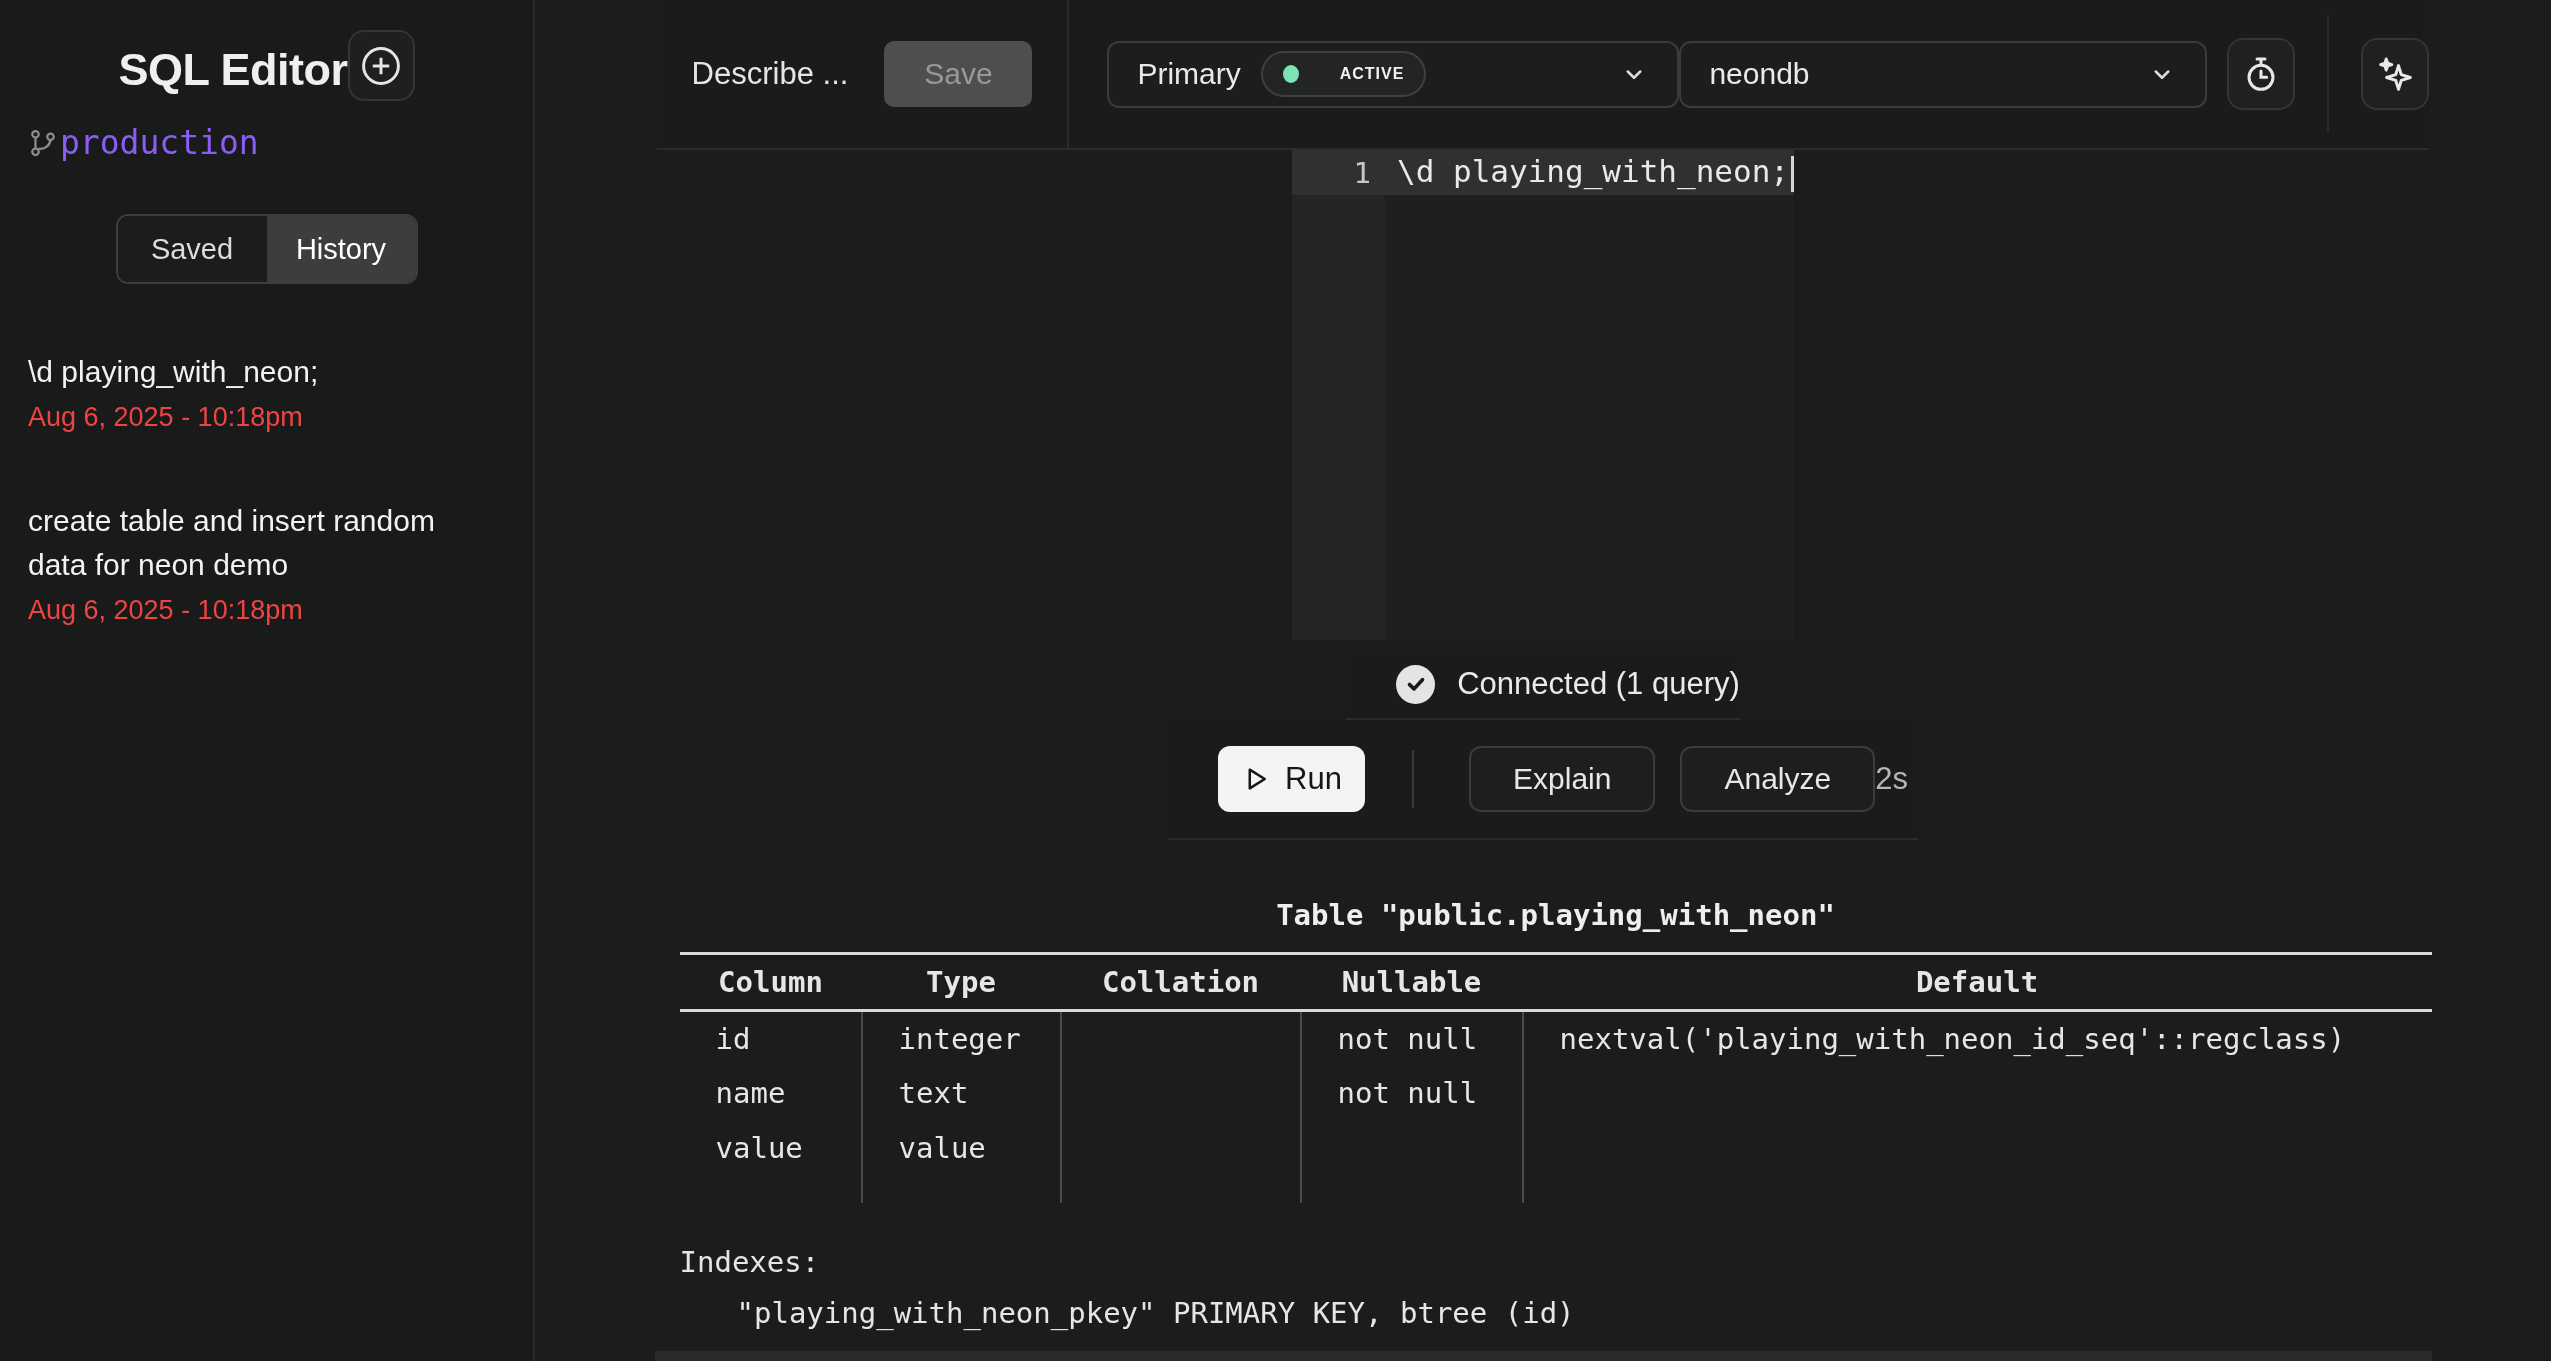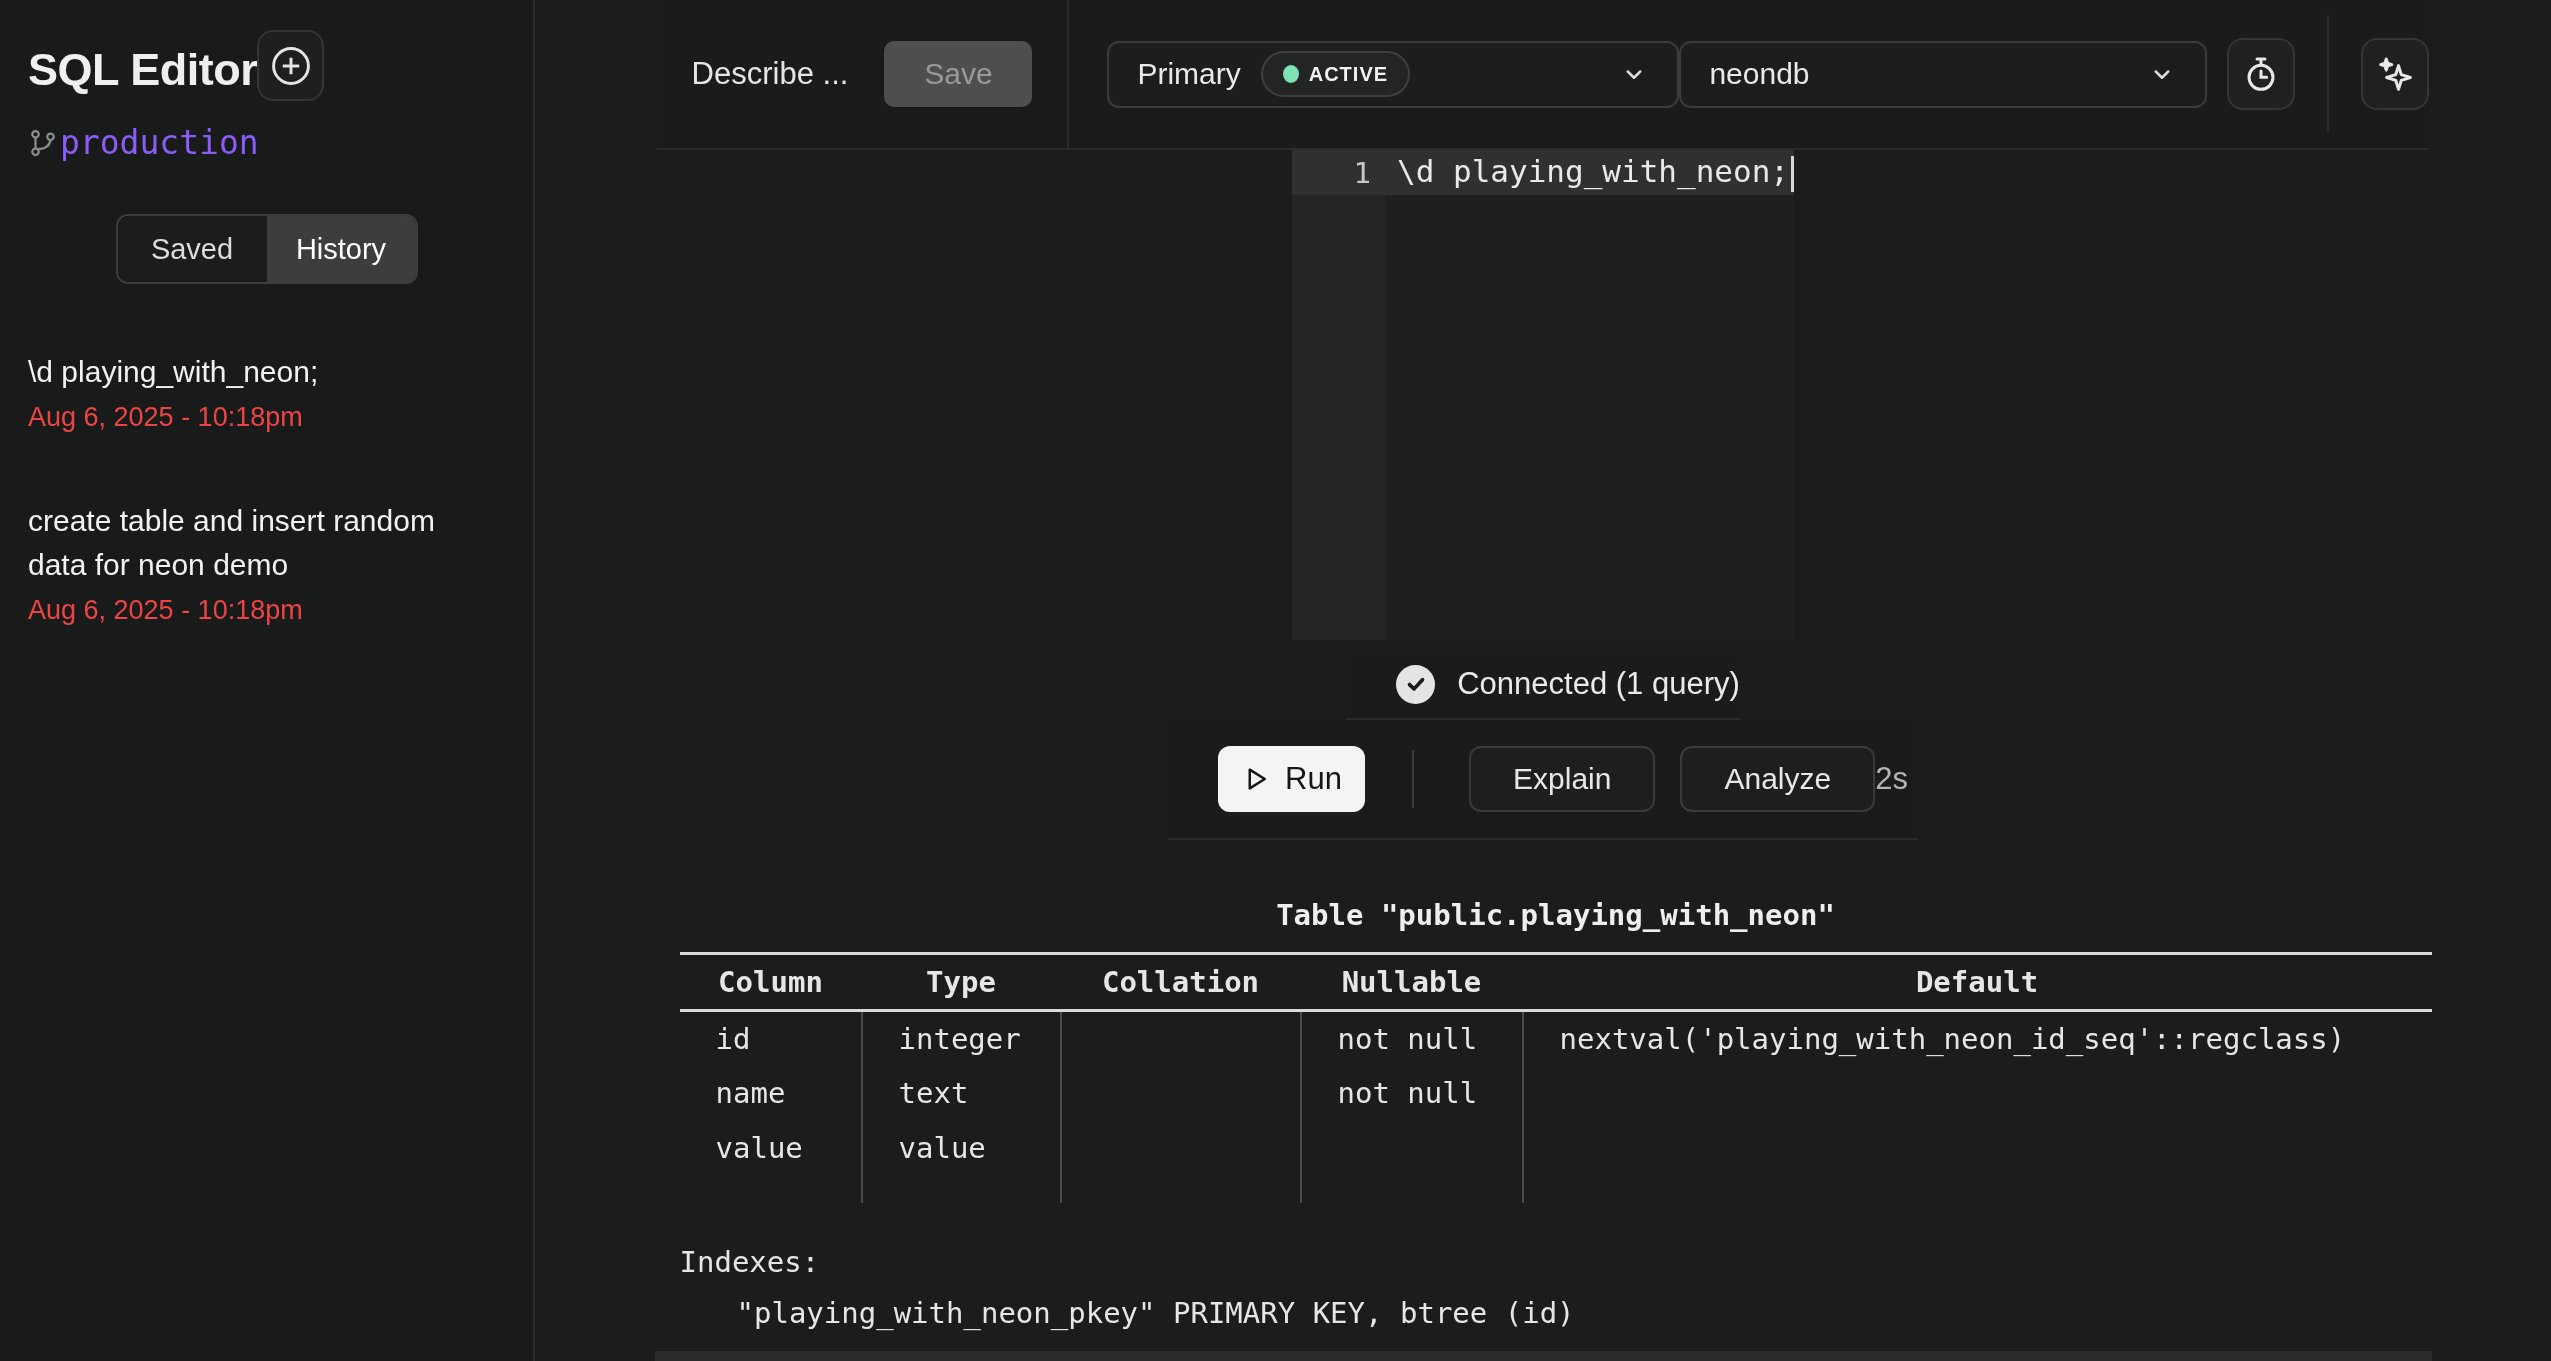--- a/index.html
+++ b/index.html
@@ -3,21 +3,21 @@
 <meta charset="utf-8">
 <style>
   * { margin:0; padding:0; box-sizing:border-box; }
   html,body { width:2551px; height:1361px; background:#191a1a; overflow:hidden;
               font-family:"Liberation Sans", sans-serif; color:#e8e8e8; }
   .app { display:flex; width:100%; height:100%; }
 
   
   .sidebar { width:535px; min-width:535px; height:100%; background:#191a1a;
              border-right:2px solid #2b2c2c; padding:30px 28px; position:relative; }
-  .sidebar-head { display:flex; justify-content:flex-start; align-items:flex-start; }
+  .sidebar-head { display:flex; justify-content:center; align-items:flex-start; }
   .sidebar-title { font-size:45px; font-weight:bold; letter-spacing:-0.5px; color:#efefef; padding-top:14px; }
   .icon-btn { width:67px; height:71px; border:2px solid #343535; border-radius:16px;
               background:#1e1f1f; display:flex; align-items:center; justify-content:center; cursor:pointer; }
   .branch-row { display:flex; align-items:center; gap:2px; margin-top:22px; color:#8b5cf6;
                 font-family:"DejaVu Sans Mono", monospace; font-size:33px; }
   .toggle { display:flex; margin:52px auto 0 auto; width:302px; height:70px;
             border:2px solid #3c3d3d; border-radius:12px; overflow:hidden; }
   .toggle-seg { flex:1; display:flex; align-items:center; justify-content:center;
                 font-size:29px; cursor:pointer; }
   .toggle-seg.off { background:#1b1c1c; color:#dcdcdc; }
@@ -39,21 +39,21 @@
   .vsep-full { width:2px; align-self:stretch; background:#2a2b2b; margin-left:35px; }
   .select { height:67px; border:2px solid #3a3b3b; border-radius:12px; background:#1c1d1d;
             display:flex; align-items:center; padding:0 28px; cursor:pointer; }
   .select.branch { width:572px; margin-left:38px; }
   .select.db     { width:528px; }
   .select .sel-label { font-size:30px; color:#e9e9e9; white-space:nowrap; }
   .select .chev { margin-left:auto; }
   .badge { display:flex; align-items:center; gap:10px; margin-left:20px; height:46px;
            padding:0 20px; border:2px solid #3e3f3f; border-radius:23px; background:#232424; }
   .badge-dot { width:16px; height:18px; border-radius:50%; background:#7ee3b4; }
-  .badge-text { font-size:20px; font-weight:bold; letter-spacing:1px; color:#f2f2f2; }
+  .badge-text { font-size:16px; font-weight:bold; letter-spacing:1px; color:#f2f2f2;margin-left:31px; }
   .tool-btn { width:68px; height:72px; border:2px solid #343535; border-radius:16px; background:#1f2020;
               display:flex; align-items:center; justify-content:center; cursor:pointer; }
   .tool-btn.timer { margin-left:20px; }
   .vsep-mid { width:2px; height:118px; background:#2a2b2b; margin-left:32px; }
   .tool-btn.ai { margin-left:32px; }
 
   
   .editor { flex:1; position:relative; background:#1e1f1f; display:flex; flex-direction:column; min-height:0; }
   .gutter-bg { position:absolute; left:0; top:0; bottom:0; width:93px; background:#242525; }
   .code-line { position:relative; height:45px; display:flex; align-items:center;

